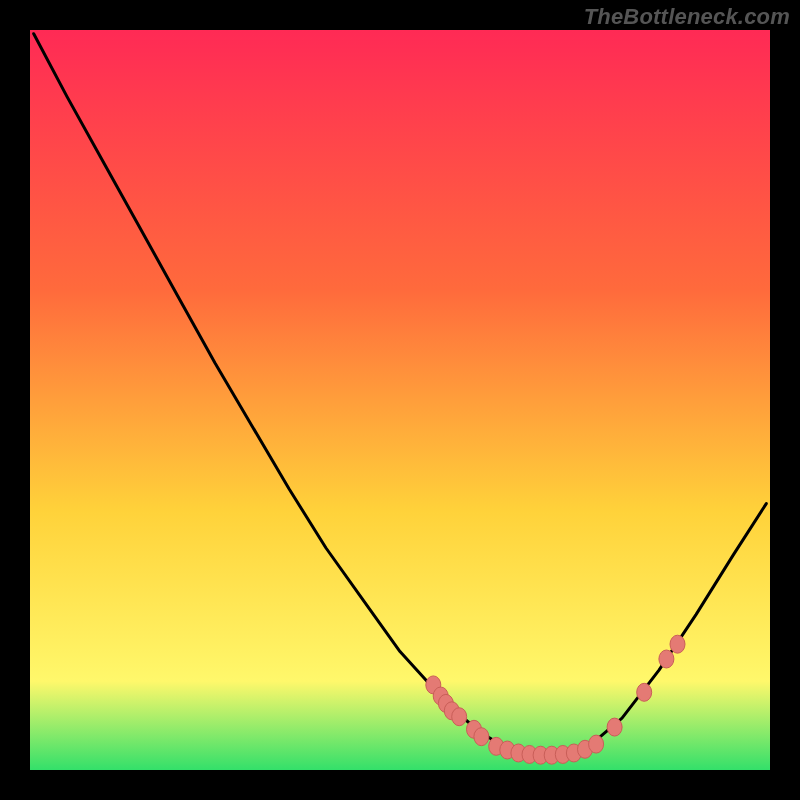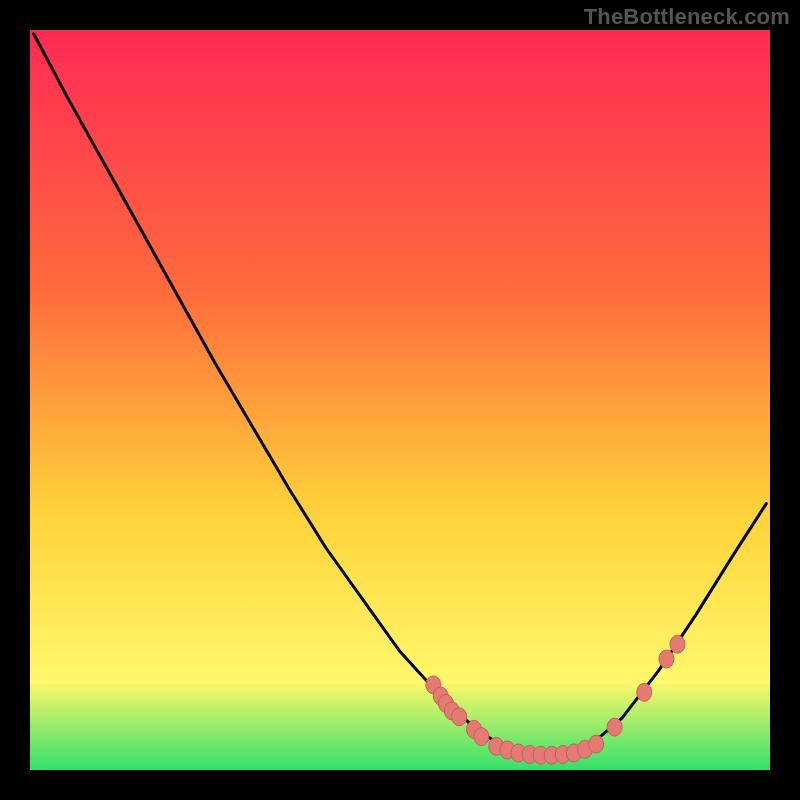--- a/index.html
+++ b/index.html
@@ -11,20 +11,21 @@
     overflow: hidden;
     font-family: Arial, Helvetica, sans-serif;
   }
   .frame {
     position: absolute;
     left: 0;
     top: 0;
     width: 800px;
     height: 800px;
     background: #000;
+    font-style: italic;
   }
   .watermark {
     position: absolute;
     top: 4px;
     right: 10px;
     color: #555;
     font-size: 22px;
     font-weight: 600;
     letter-spacing: 0.2px;
     z-index: 20;

